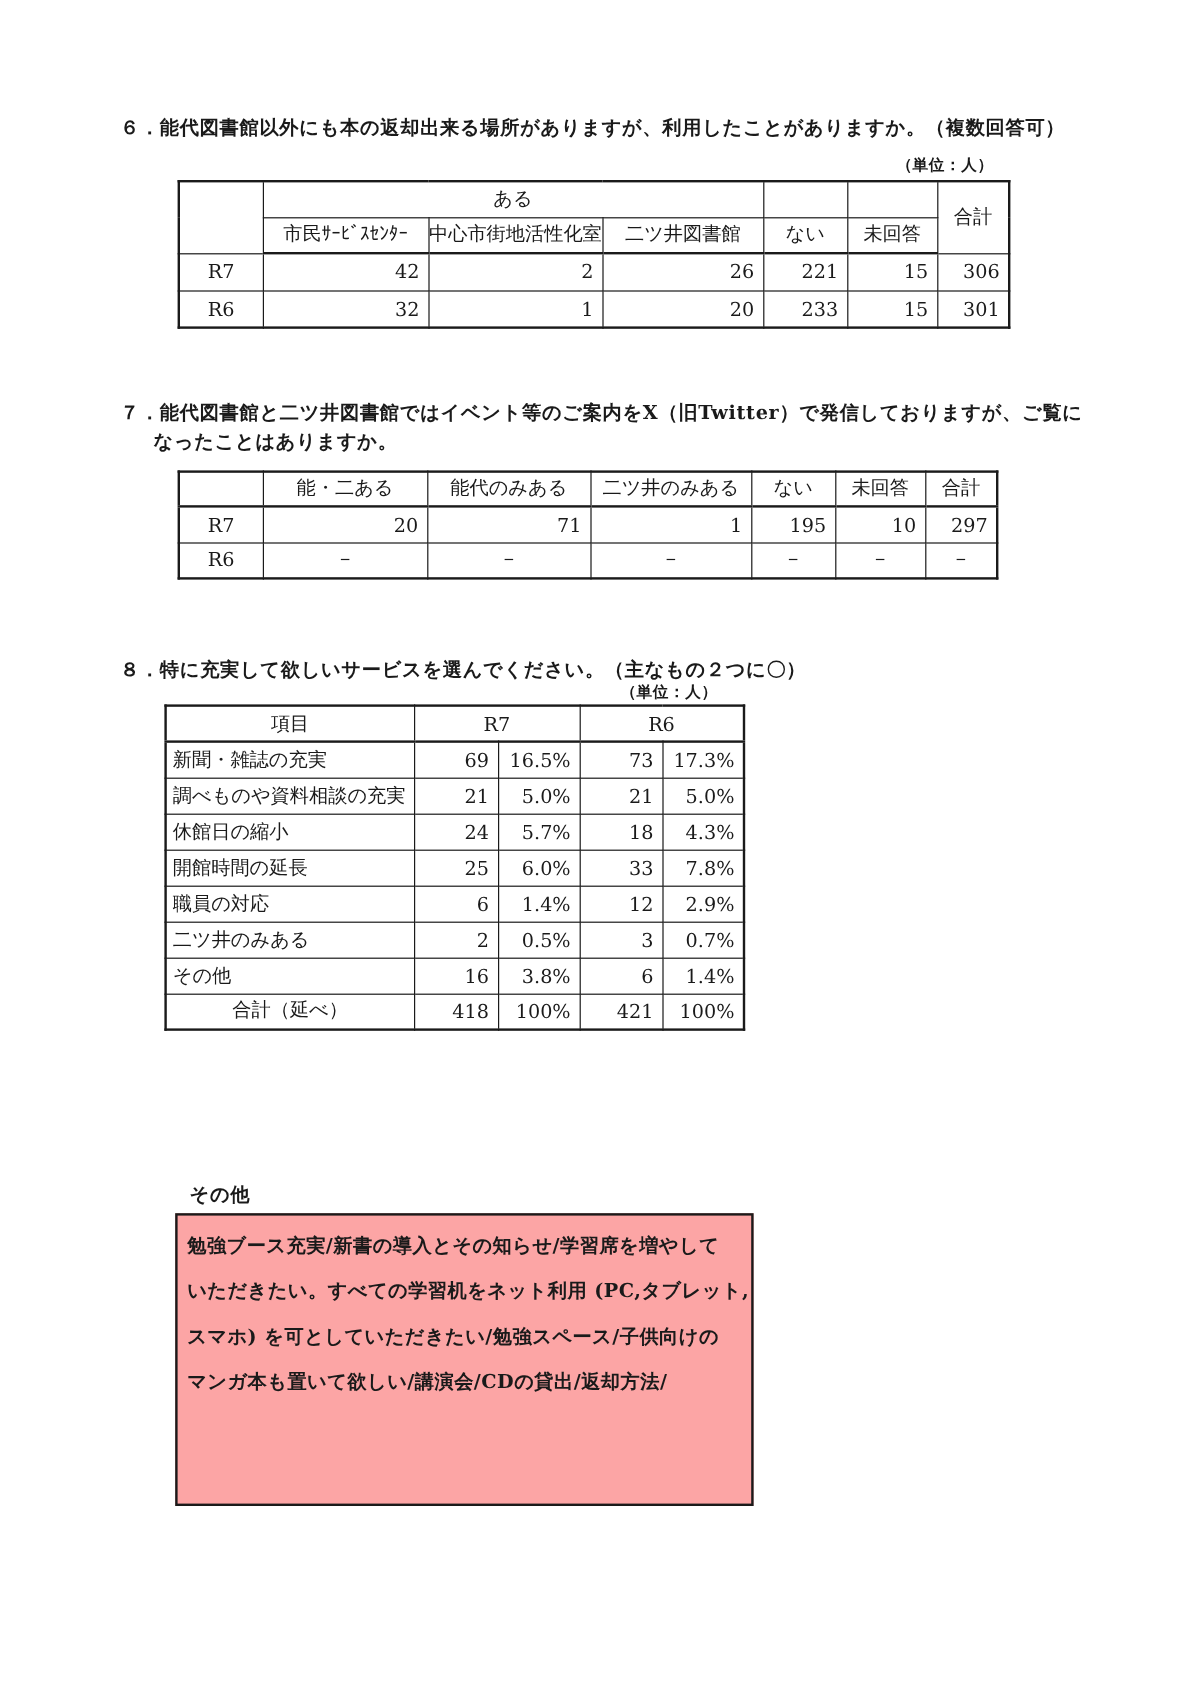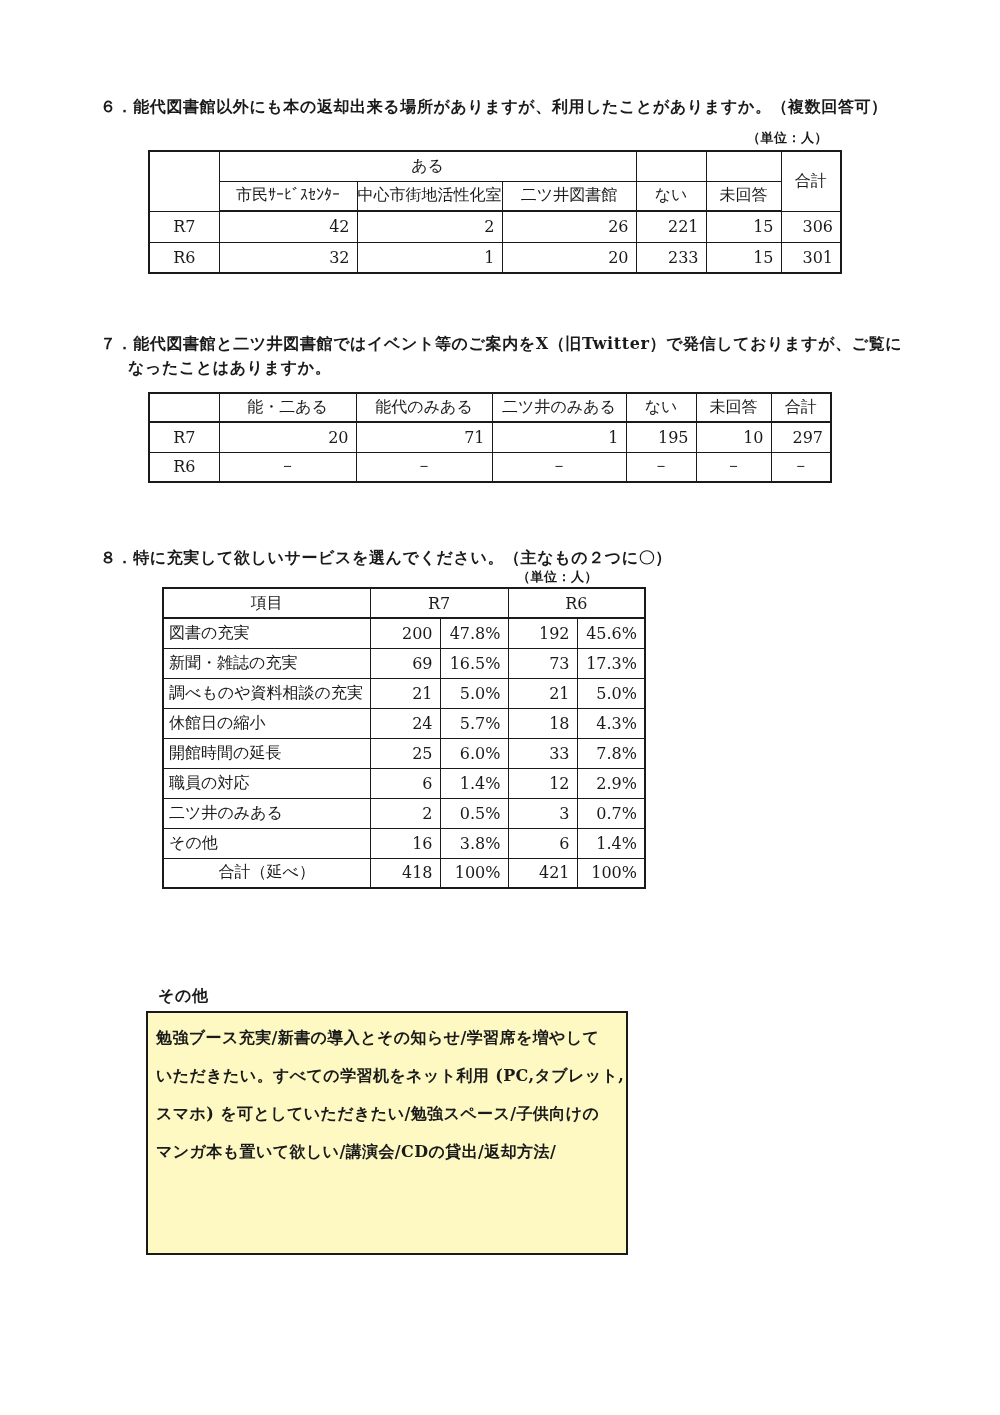--- a/index.html
+++ b/index.html
@@ -34,21 +34,21 @@
   .item{text-align:left;padding-left:5px !important;}
   .small{font-size:13px;}
   .hrow td{border-bottom-width:2px;}
   .hb{border-bottom-width:2px;}
   .tl{border-left-width:2px;}
   .otherlabel{font-size:16px;letter-spacing:0.6px;}
   .otherbox{
     border:2px solid #1a1a1a;
     box-sizing:border-box;
     padding:6px 8px;
-    background:#fef9c3;
+    background:#fca5a5;
   }
   .otherbox .line{
     font-size:16px;
     line-height:38px;
     letter-spacing:0.4px;
     white-space:pre;
   }
 </style>
 </head>
 <body>
@@ -144,42 +144,35 @@
         <td class="center">－</td>
         <td class="center">－</td>
         <td class="center">－</td>
       </tr>
     </tbody>
   </table>
 
   <div class="abs qtitle" style="left:100px;top:546px;">８．特に充実して欲しいサービスを選んでください。（主なもの２つに〇）</div>
   <div class="abs unit" style="right:402px;top:568px;">（単位：人）</div>
 
-  <table class="tbl" style="left:162px;top:587px;">
+  <table class="tbl" style="left:137px;top:587px;">
     <colgroup>
       <col style="width:207px">
         <col style="width:70px">
         <col style="width:68px">
       <col style="width:69px">
         <col style="width:68px">
     </colgroup>
     <tbody>
       <tr style="height:30px" class="hrow">
         <td class="center">項目</td>
         <td colspan="2" class="center tl">R7</td>
         <td colspan="2" class="center tl">R6</td>
       </tr>
       <tr style="height:30px">
-        <td class="item">図書の充実</td>
-        <td class="num tl">200</td>
-        <td class="num">47.8%</td>
-        <td class="num tl">192</td>
-        <td class="num">45.6%</td>
-      </tr>
-      <tr style="height:30px">
         <td class="item">新聞・雑誌の充実</td>
         <td class="num tl">69</td>
         <td class="num">16.5%</td>
         <td class="num tl">73</td>
         <td class="num">17.3%</td>
       </tr>
       <tr style="height:30px">
         <td class="item">調べものや資料相談の充実</td>
         <td class="num tl">21</td>
         <td class="num">5.0%</td>

